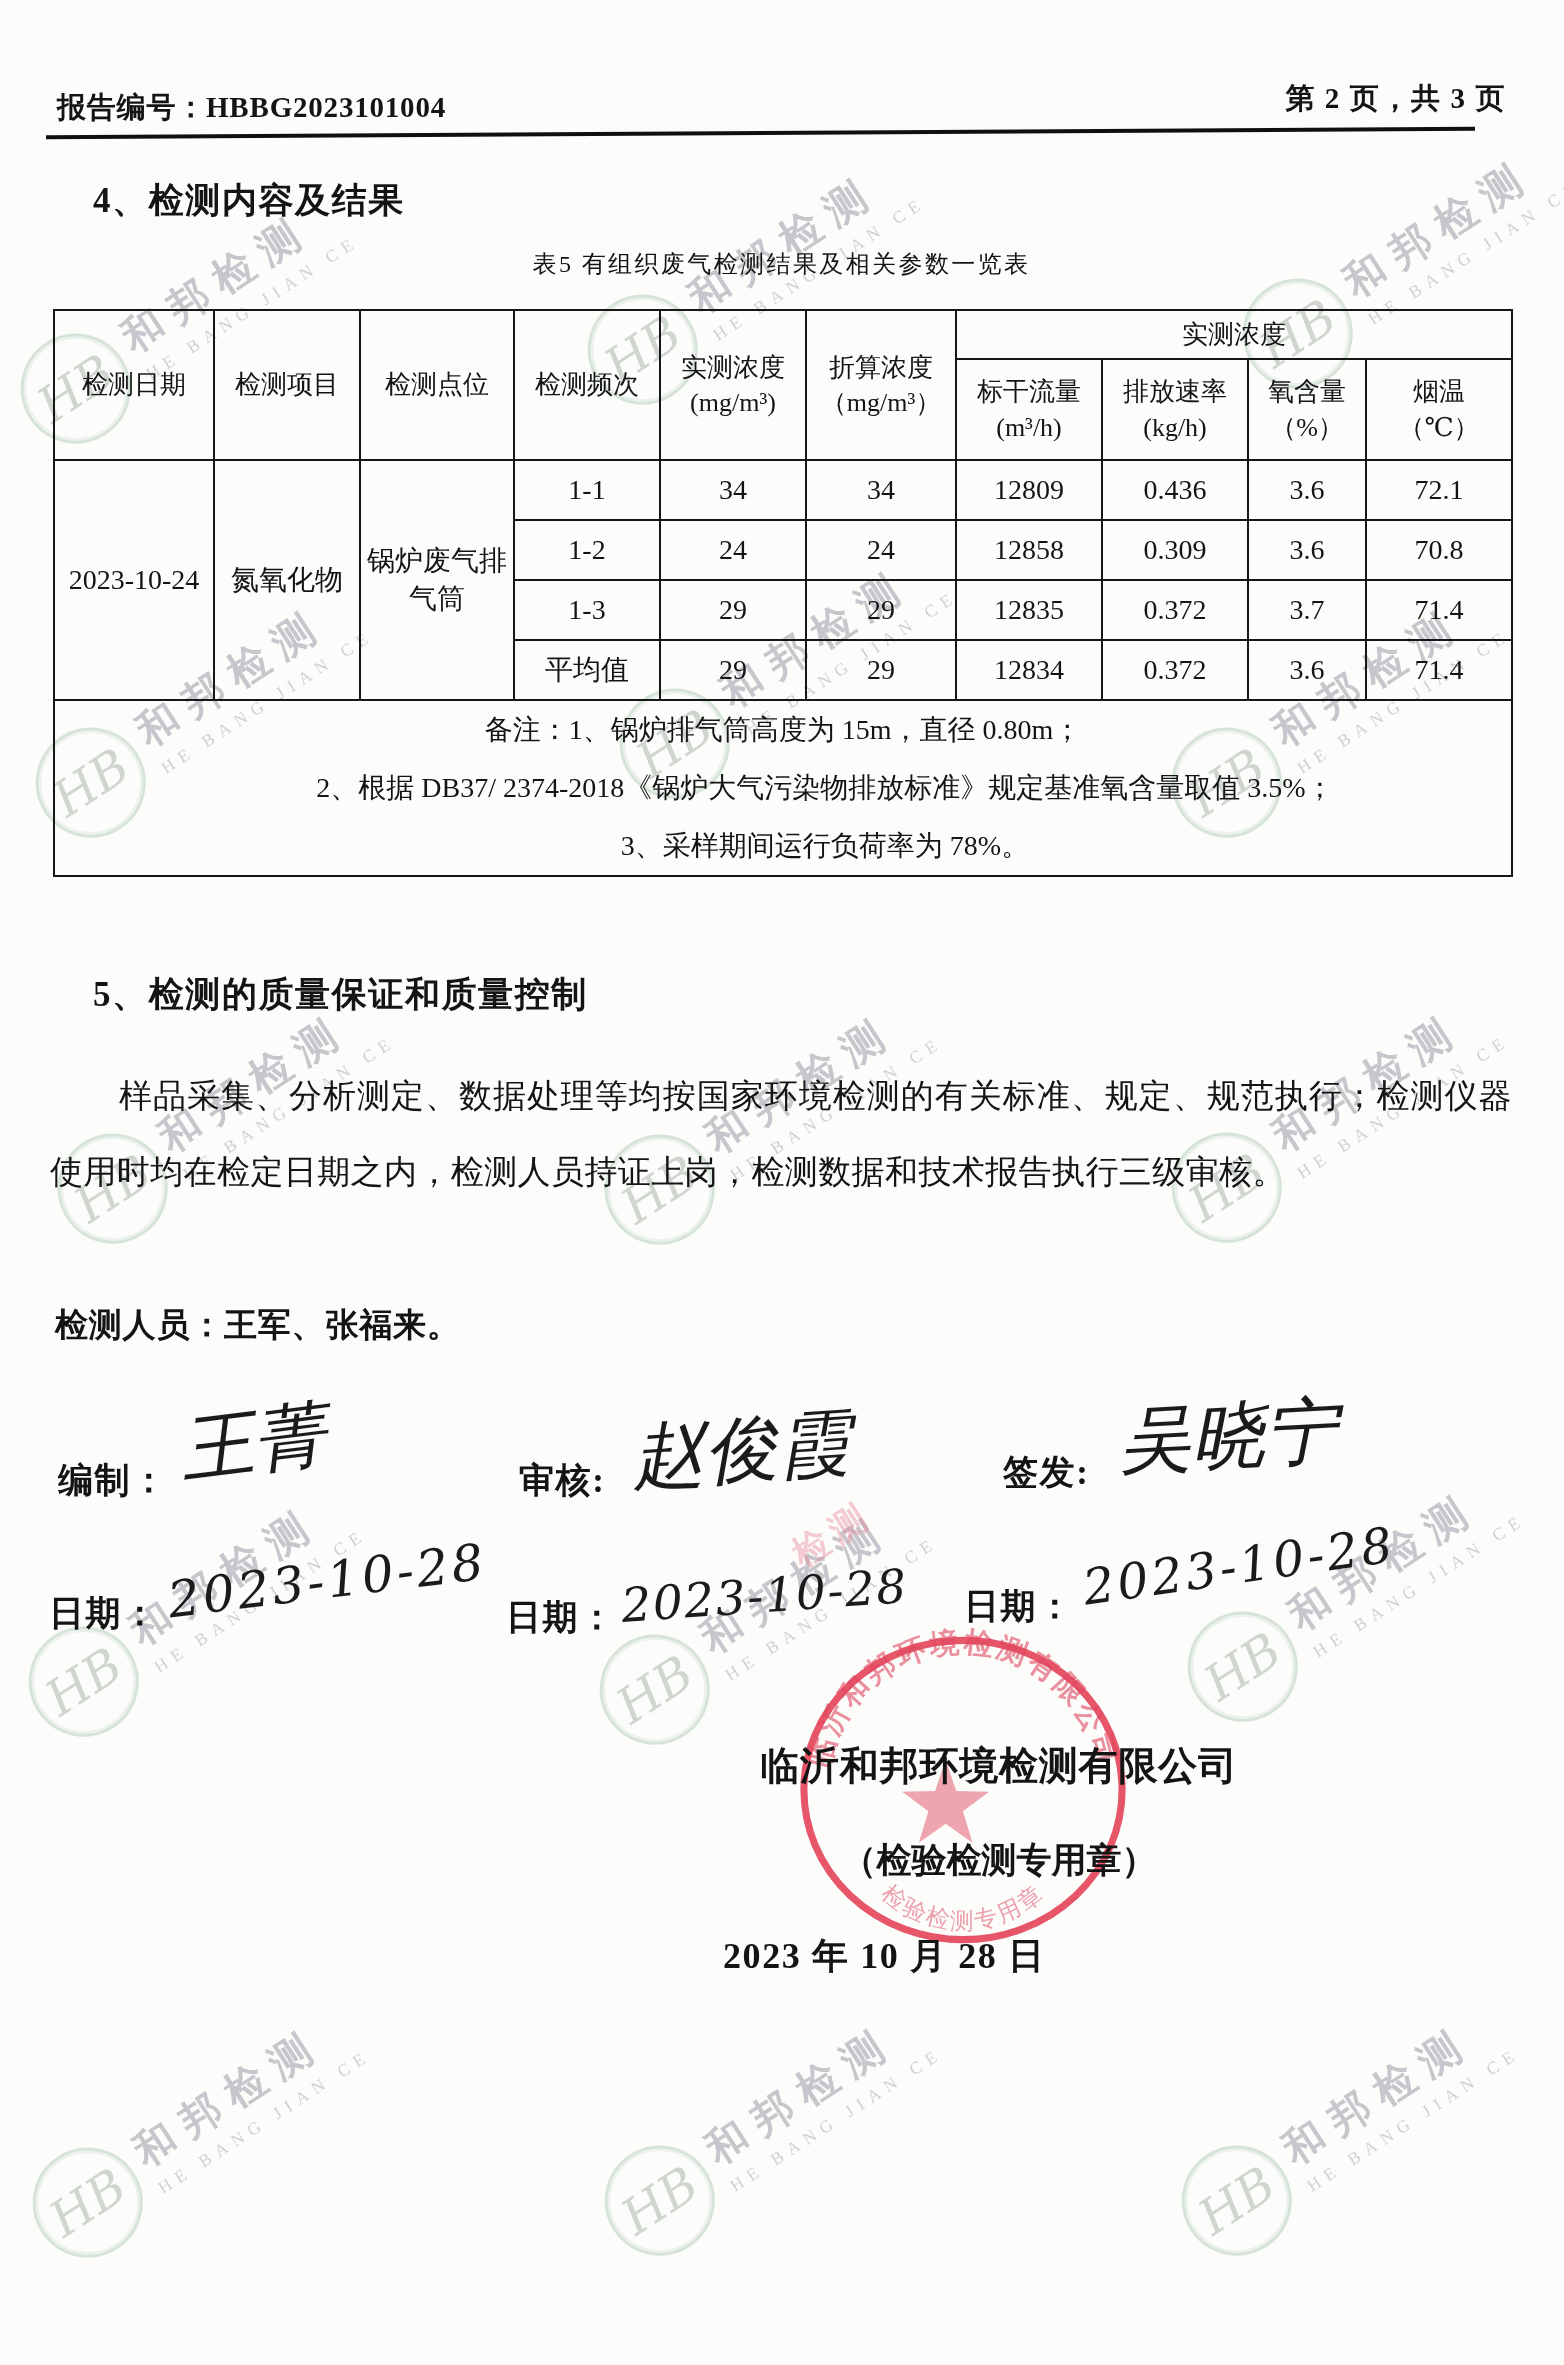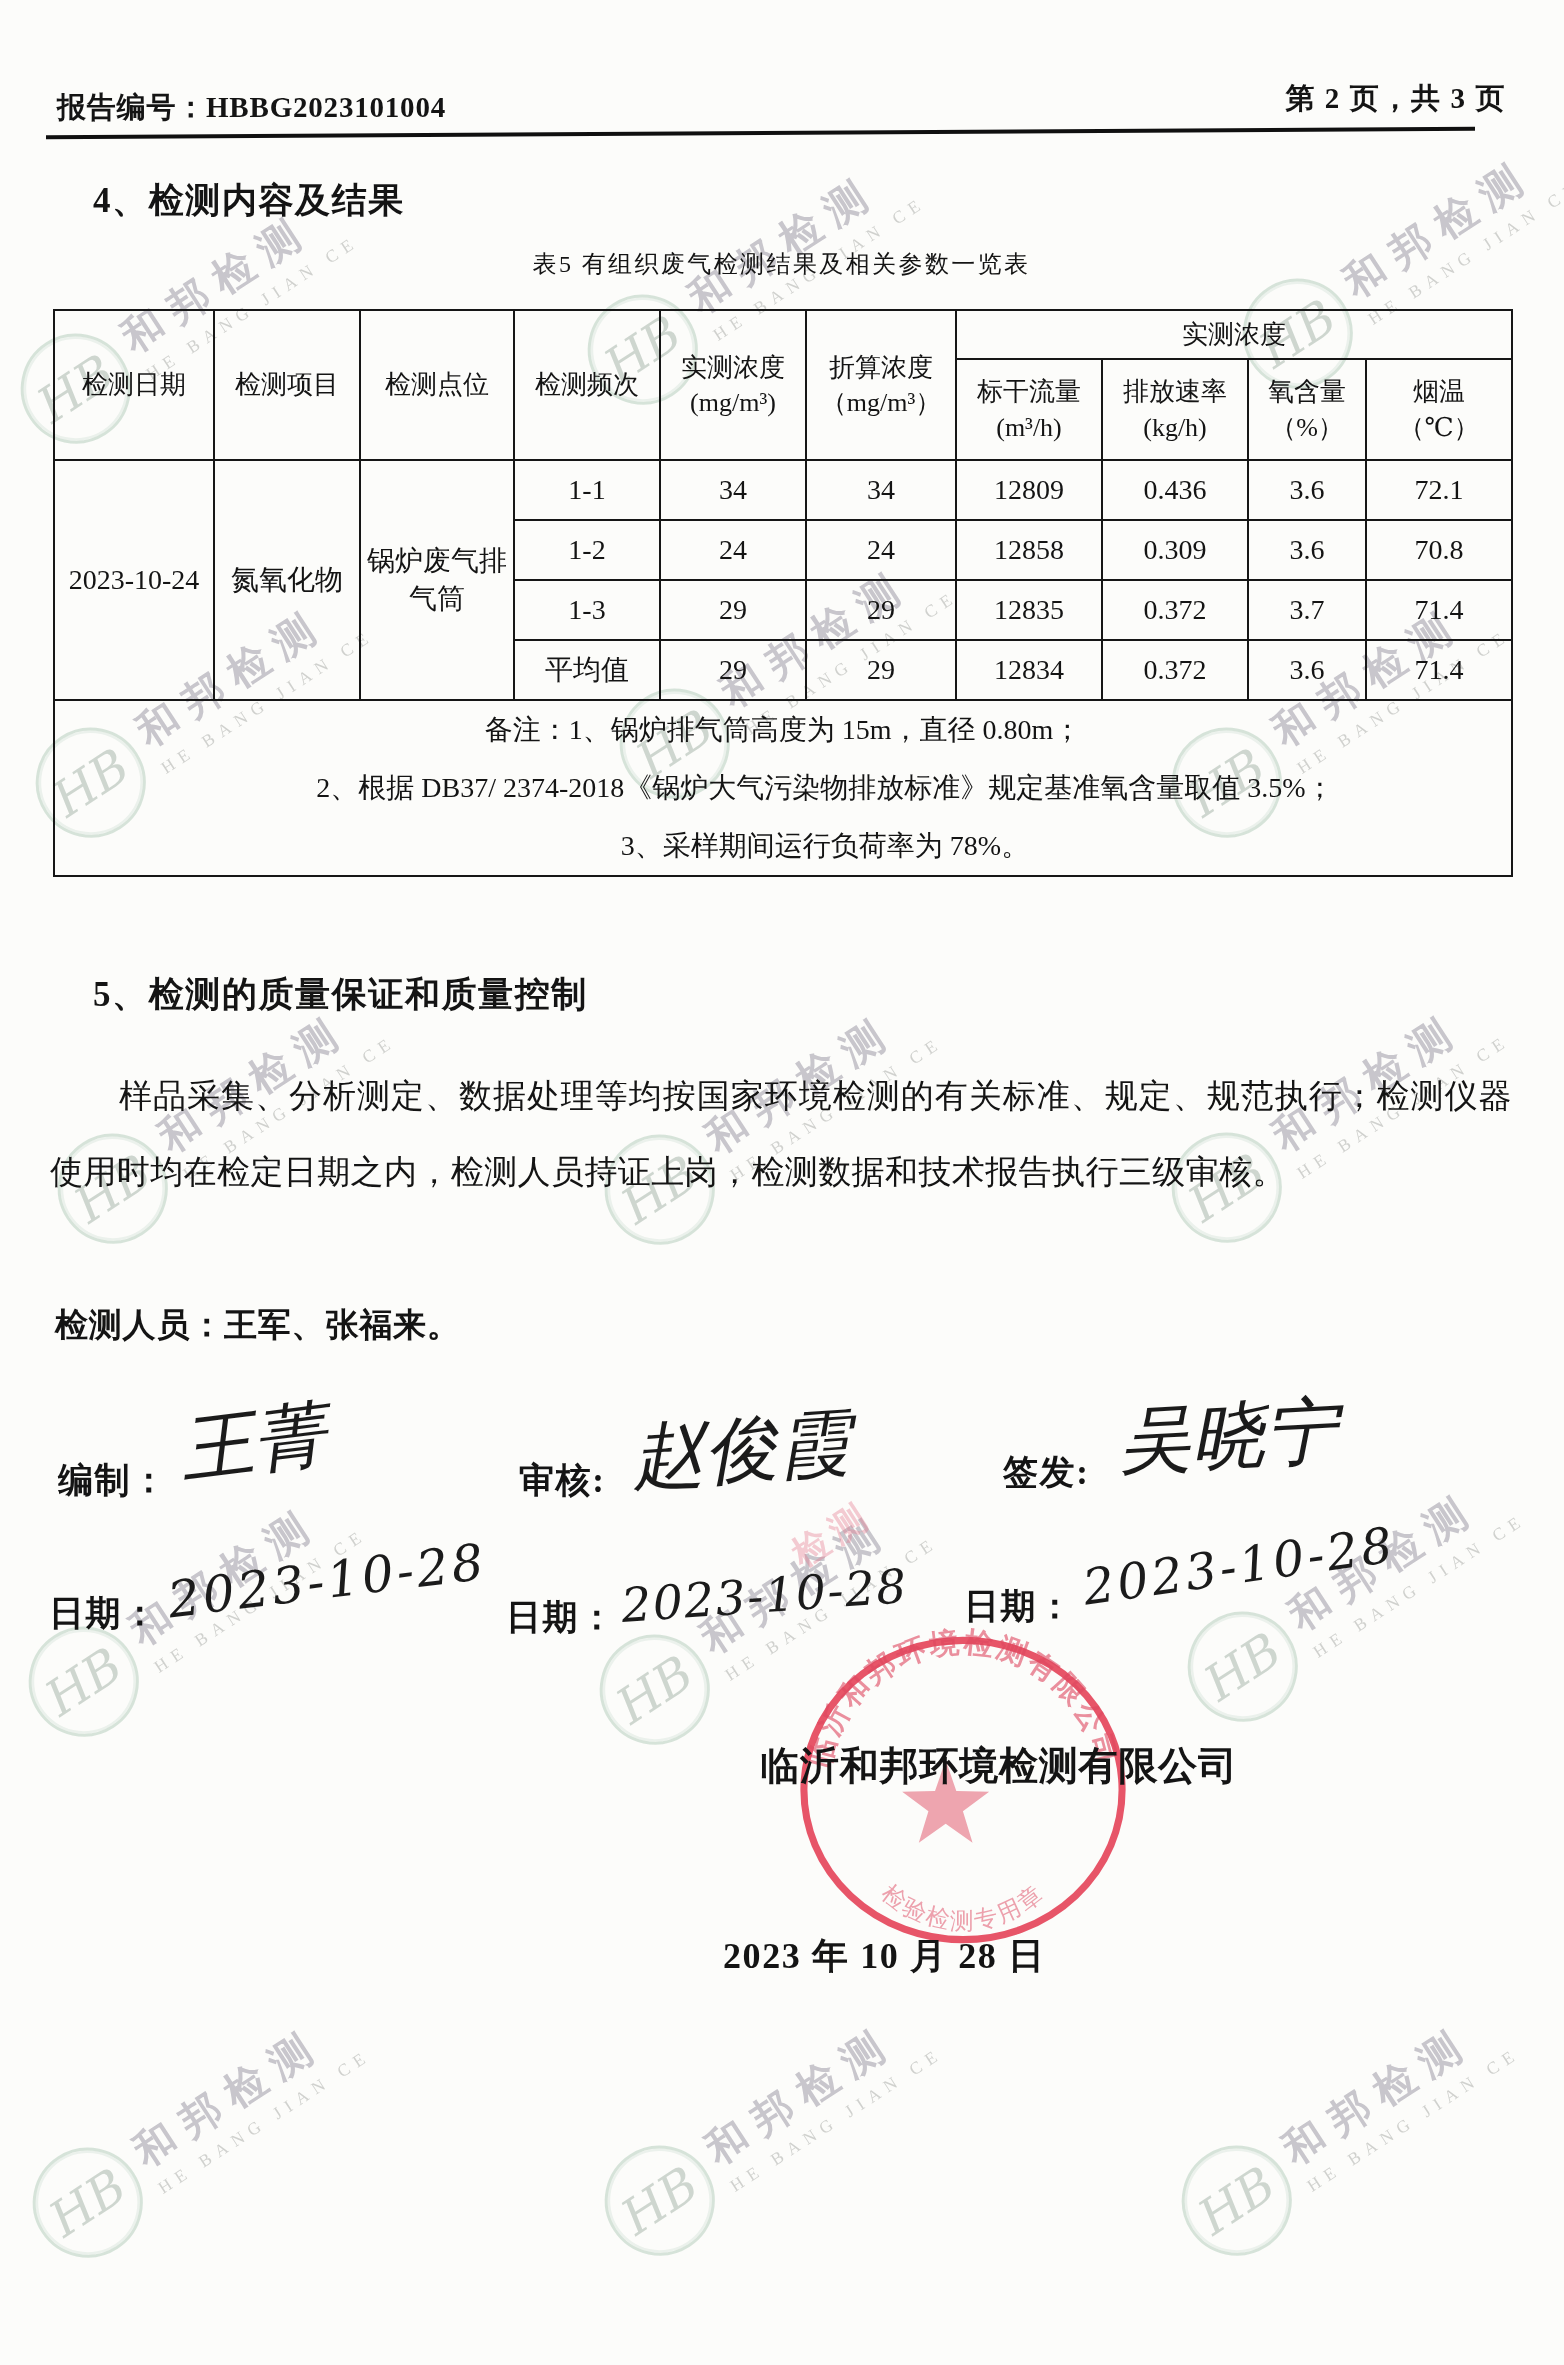--- a/index.html
+++ b/index.html
@@ -309,16 +309,17 @@
   <div class="txt hand sig-iss">吴晓宁</div>
 
   <div class="txt sig-label" style="left:49px;top:1590px">日期：</div>
   <div class="txt hand d1">2023-10-28</div>
   <div class="txt sig-label" style="left:506px;top:1594px">日期：</div>
   <div class="txt hand d2">2023-10-28</div>
   <div class="txt sig-label" style="left:964px;top:1583px">日期：</div>
   <div class="txt hand d3">2023-10-28</div>
 
   <div class="txt company">临沂和邦环境检测有限公司</div>
+  <div class="txt seal-label">（检验检测专用章）</div>
   <div class="txt stamp-date">2023 年 10 月 28 日</div>
 
 </div>
 
 
 </body></html>

